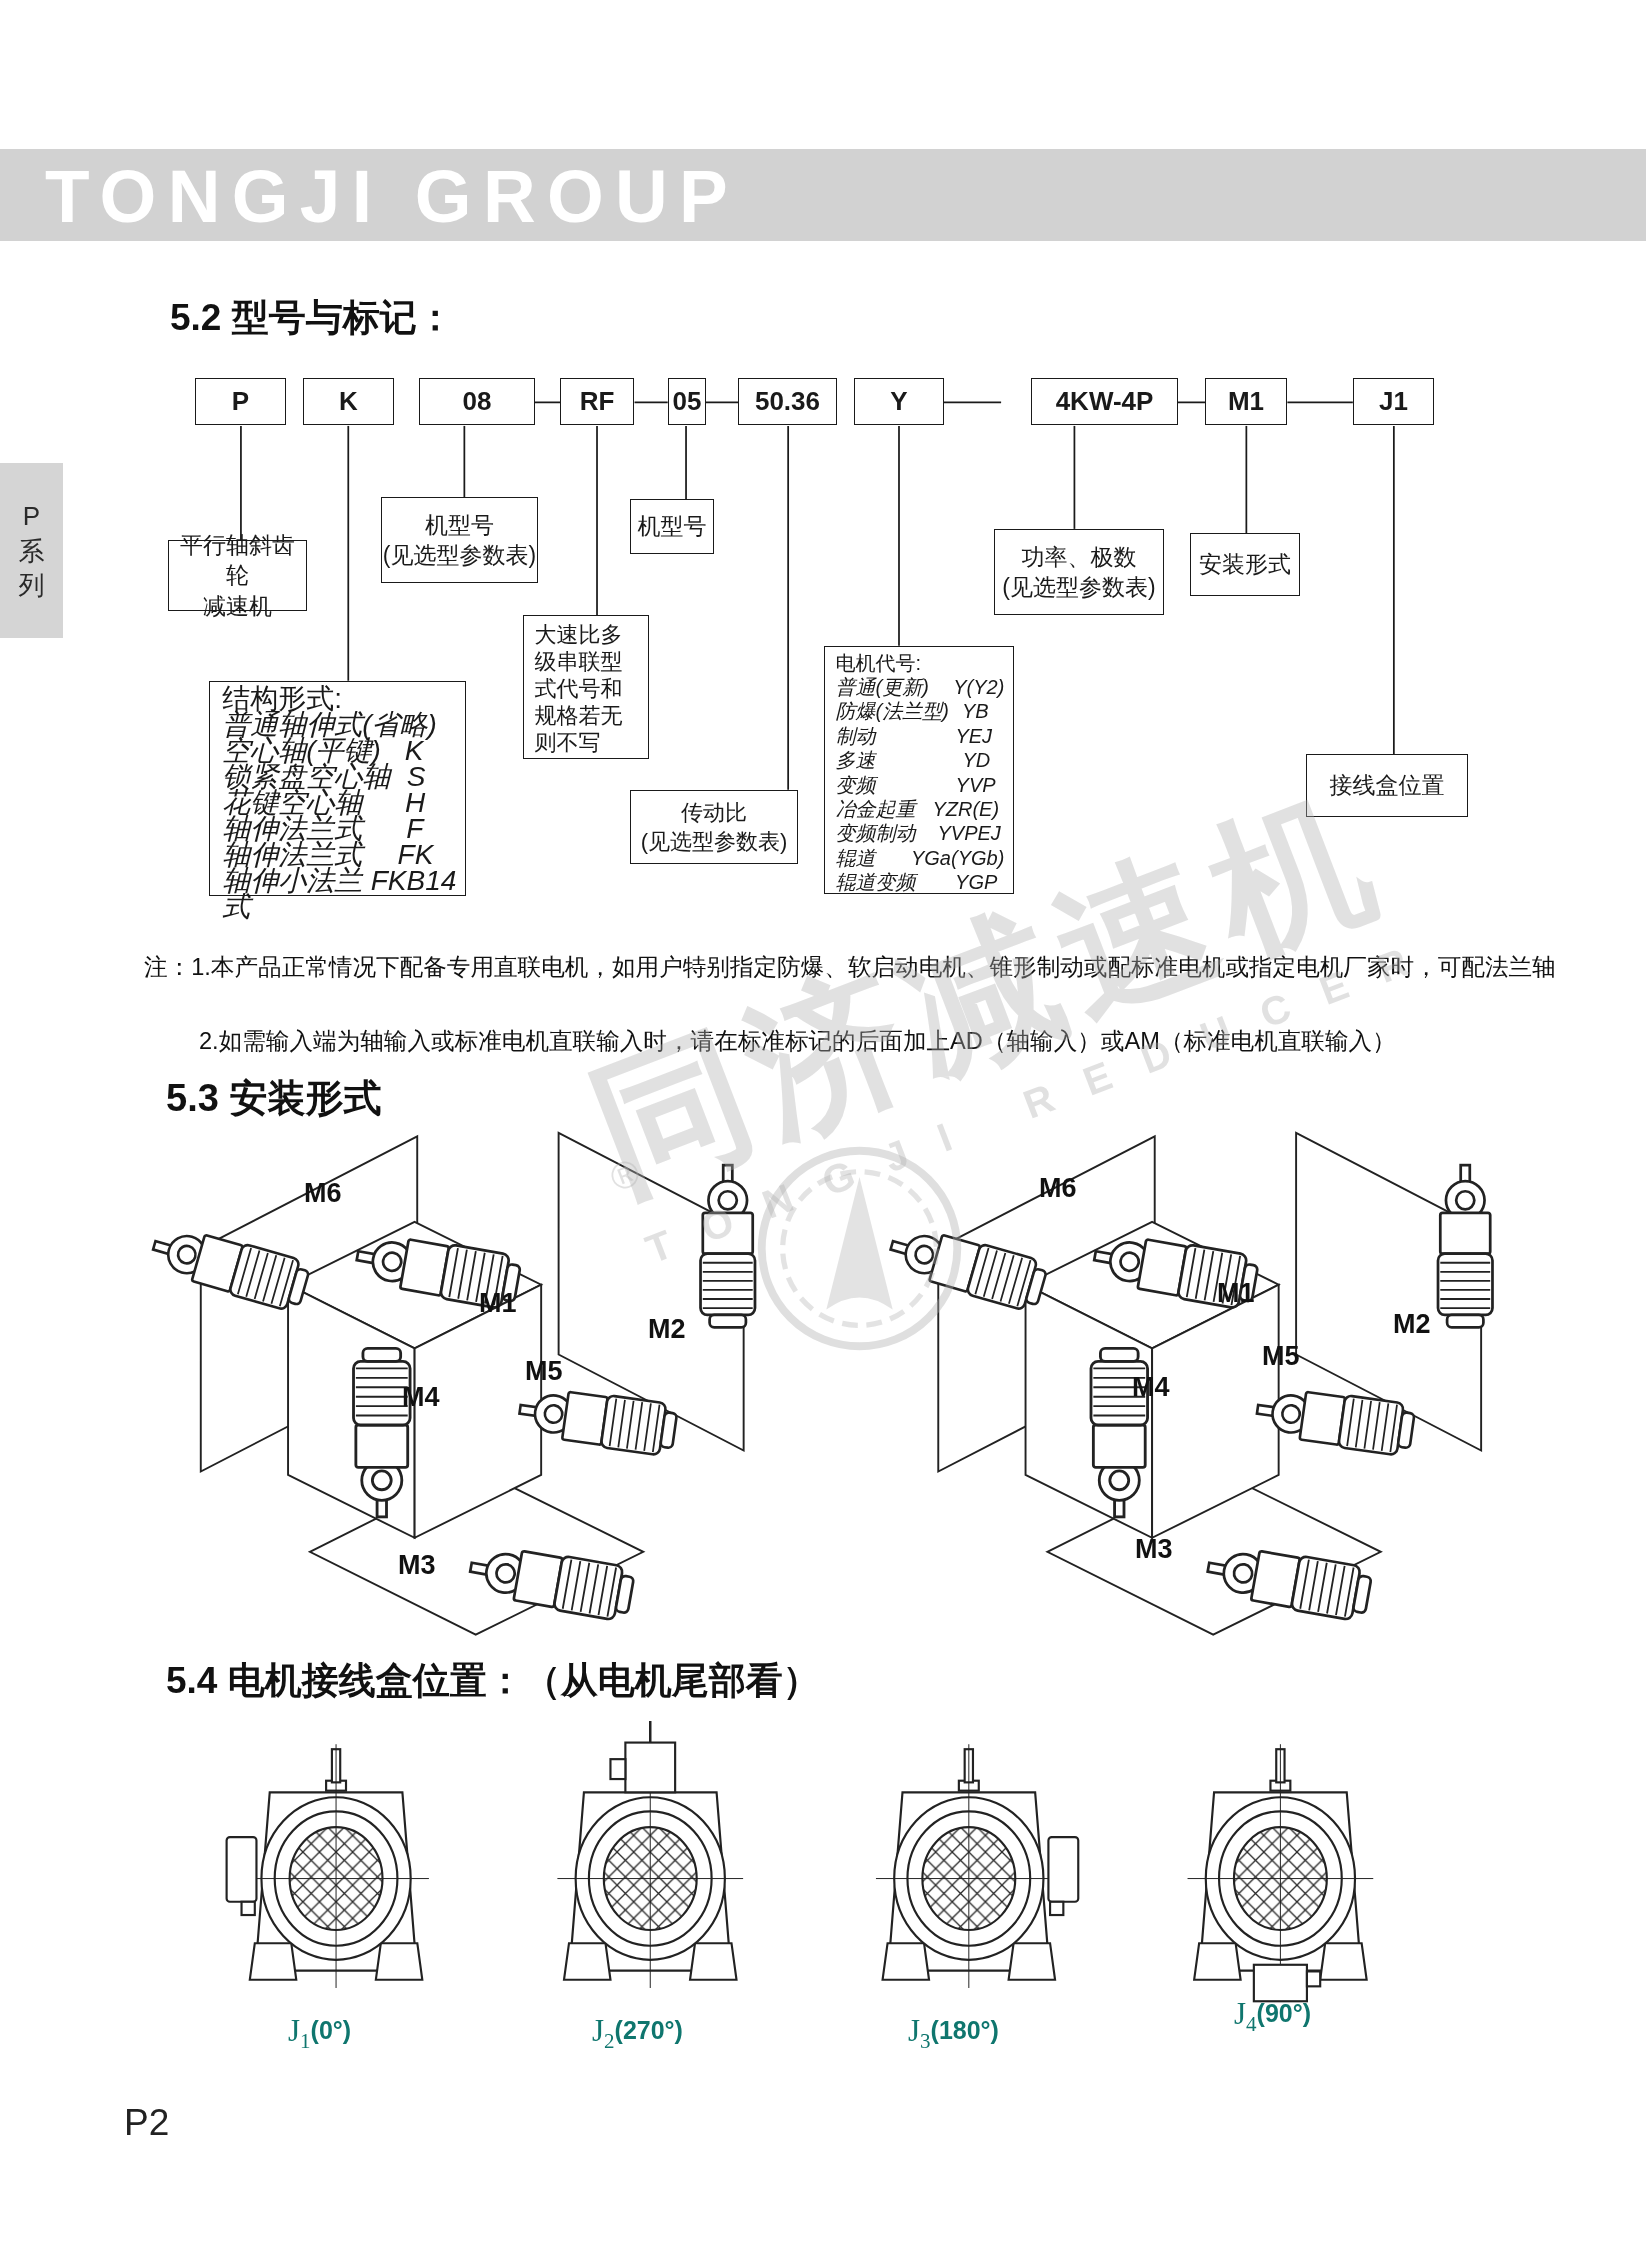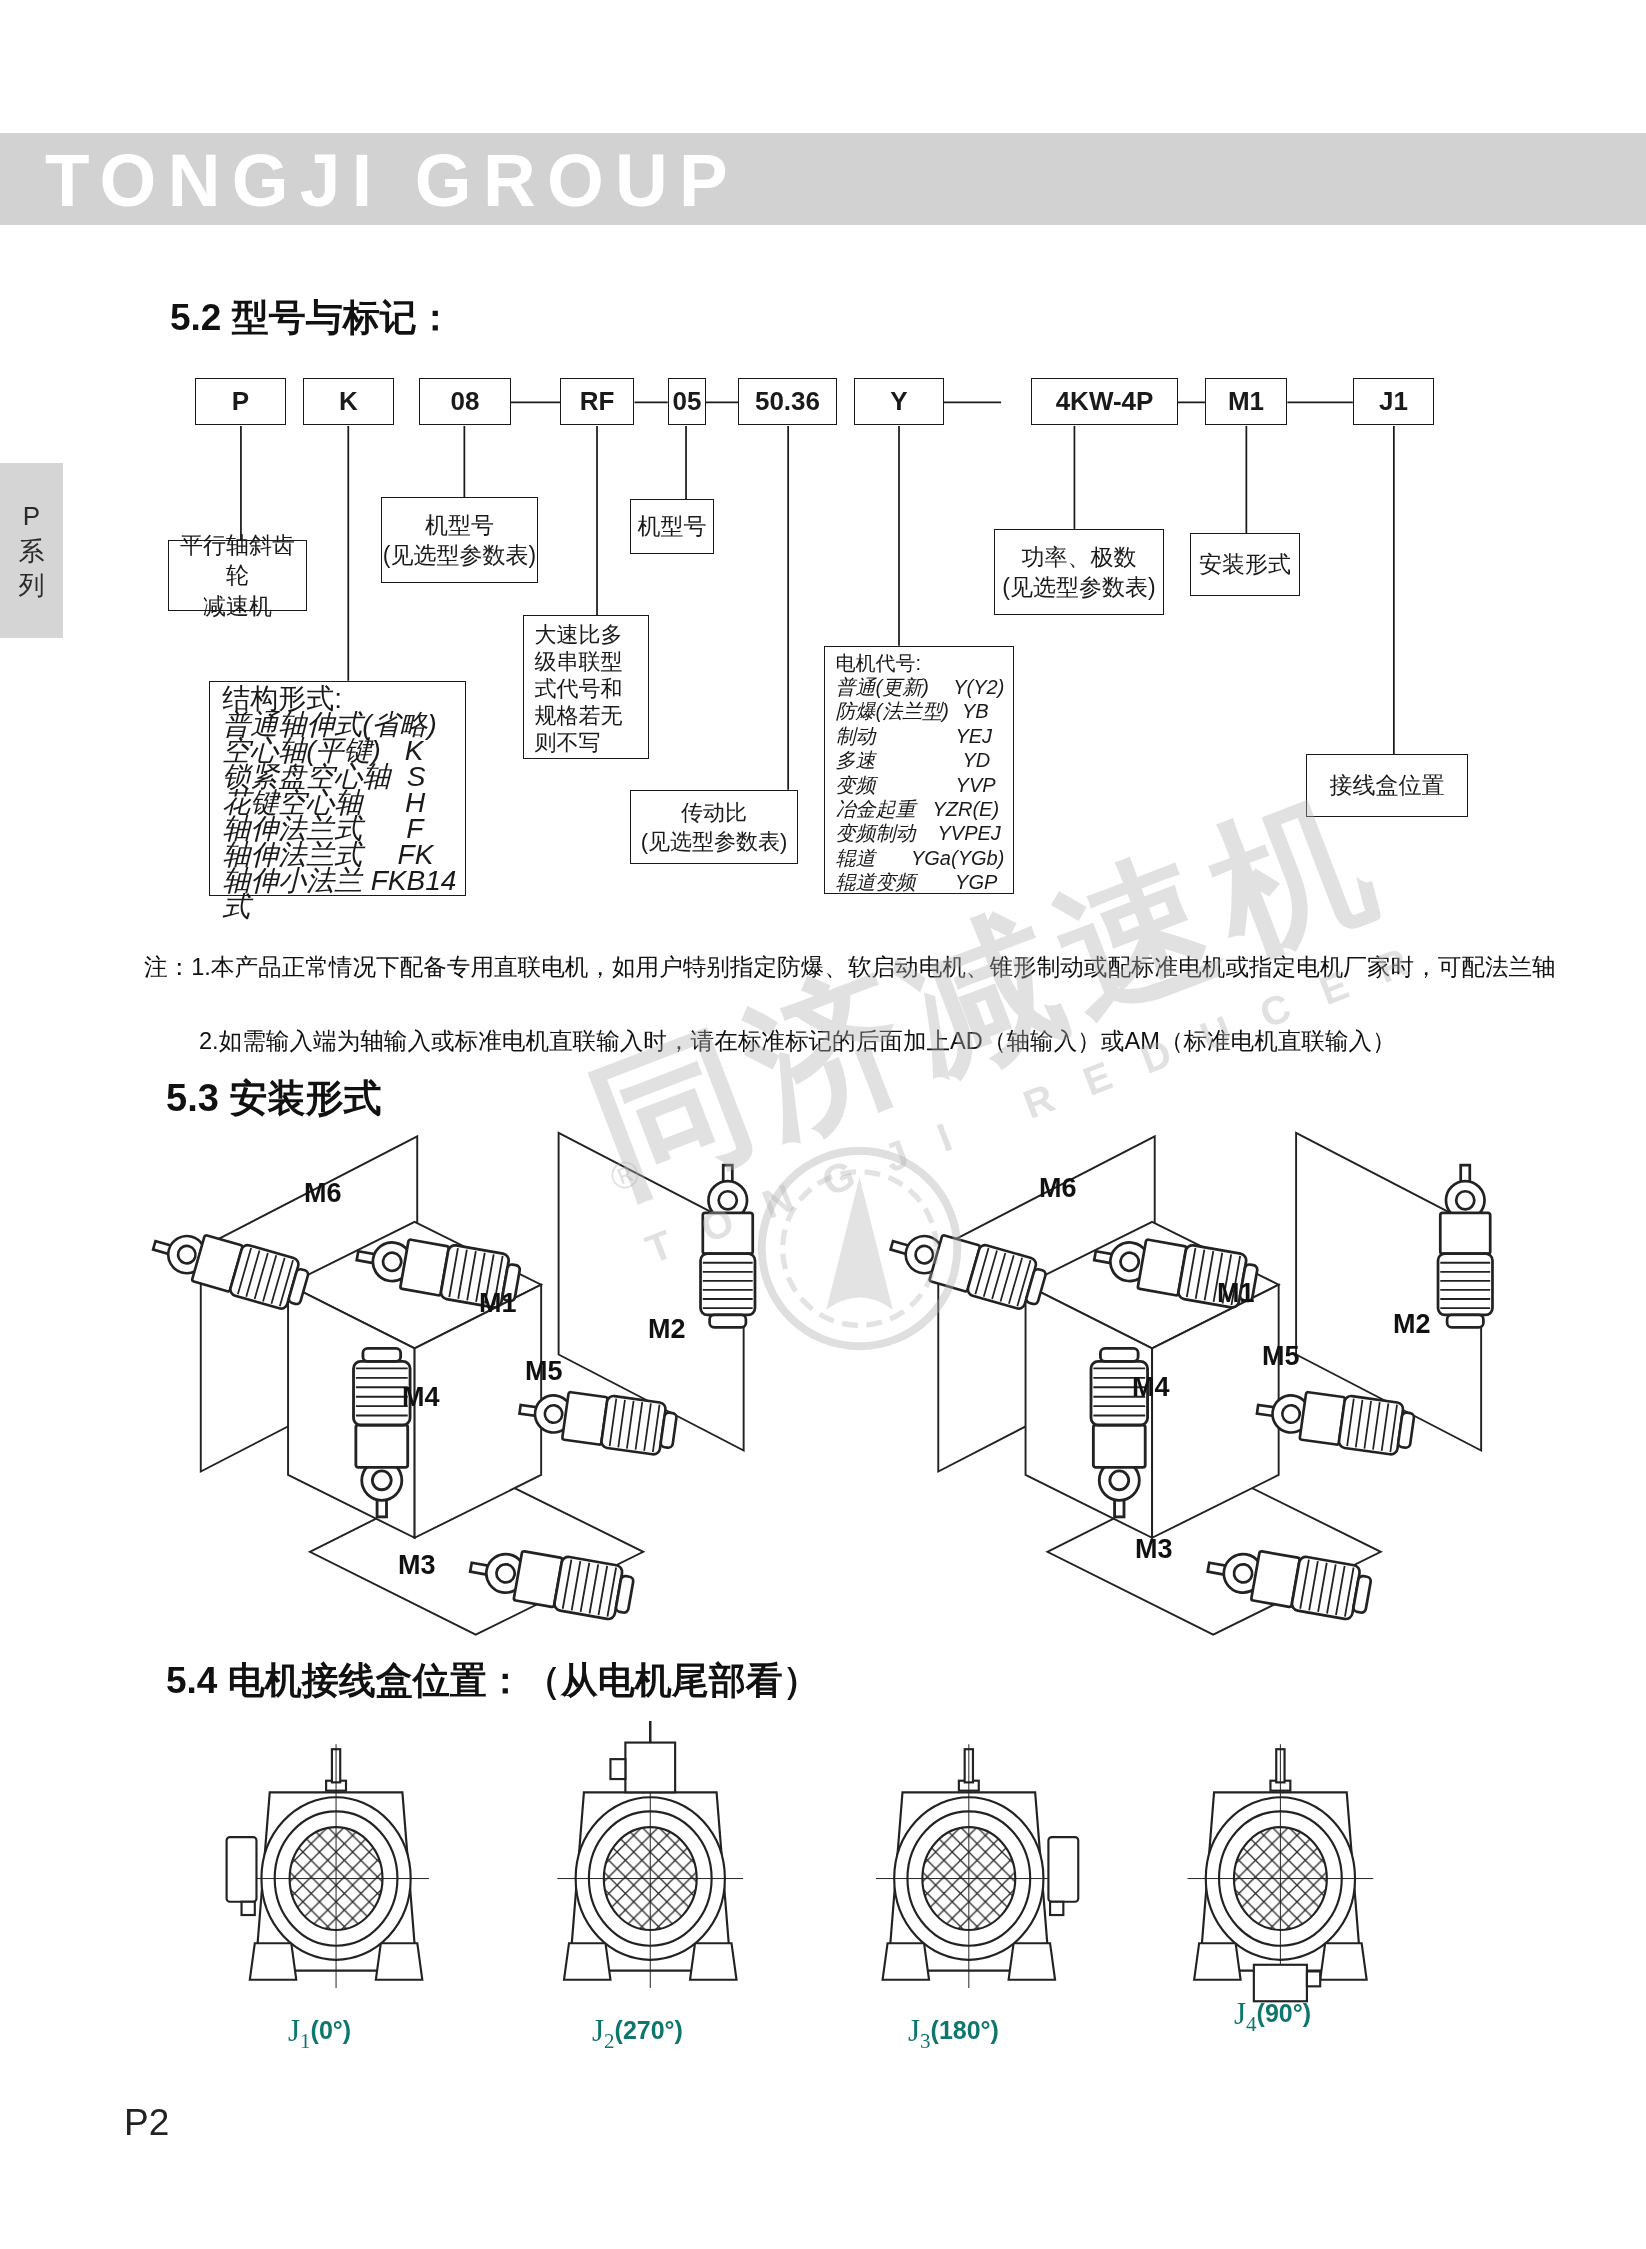--- a/index.html
+++ b/index.html
@@ -174,35 +174,35 @@
       <g transform="translate(1467,2160) scale(0.95)">
         <use href="#mrear"></use>
         <g stroke="#222" stroke-width="2.6" fill="#fff">
           <rect x="-32" y="96" width="64" height="44"></rect>
           <rect x="32" y="104" width="16" height="18"></rect>
         </g>
       </g>
     </g>
   </svg>
 
-  <header class="banner" style="background:#d2d2d2;">
+  <header class="banner" style="background:#d2d2d2;margin-top:16px;">
     <div class="banner-title">TONGJI GROUP</div>
   </header>
 
   <div class="side-tab" style="background:#d5d5d5;">
     <span>P</span>
     <span>系</span>
     <span>列</span>
   </div>
 
   <div class="sec-title" style="left:170px;top:293px;font-size:37px;">5.2  型号与标记：</div>
 
   <div class="cbox" style="left:195px;width:91px;">P</div>
   <div class="cbox" style="left:303px;width:91px;">K</div>
-  <div class="cbox" style="left:419px;width:92px;">08</div>
+  <div class="cbox" style="left:419px;width:116px;">08</div>
   <div class="cbox" style="left:560px;width:74px;">RF</div>
   <div class="cbox" style="left:668px;width:38px;">05</div>
   <div class="cbox" style="left:738px;width:99px;">50.36</div>
   <div class="cbox" style="left:854px;width:90px;">Y</div>
   <div class="cbox" style="left:1031px;width:147px;">4KW-4P</div>
   <div class="cbox" style="left:1205px;width:82px;">M1</div>
   <div class="cbox" style="left:1353px;width:81px;">J1</div>
 
   <div class="lbox center" style="left:168px;top:540px;width:139px;height:71px;">
     <span>平行轴斜齿轮</span>

